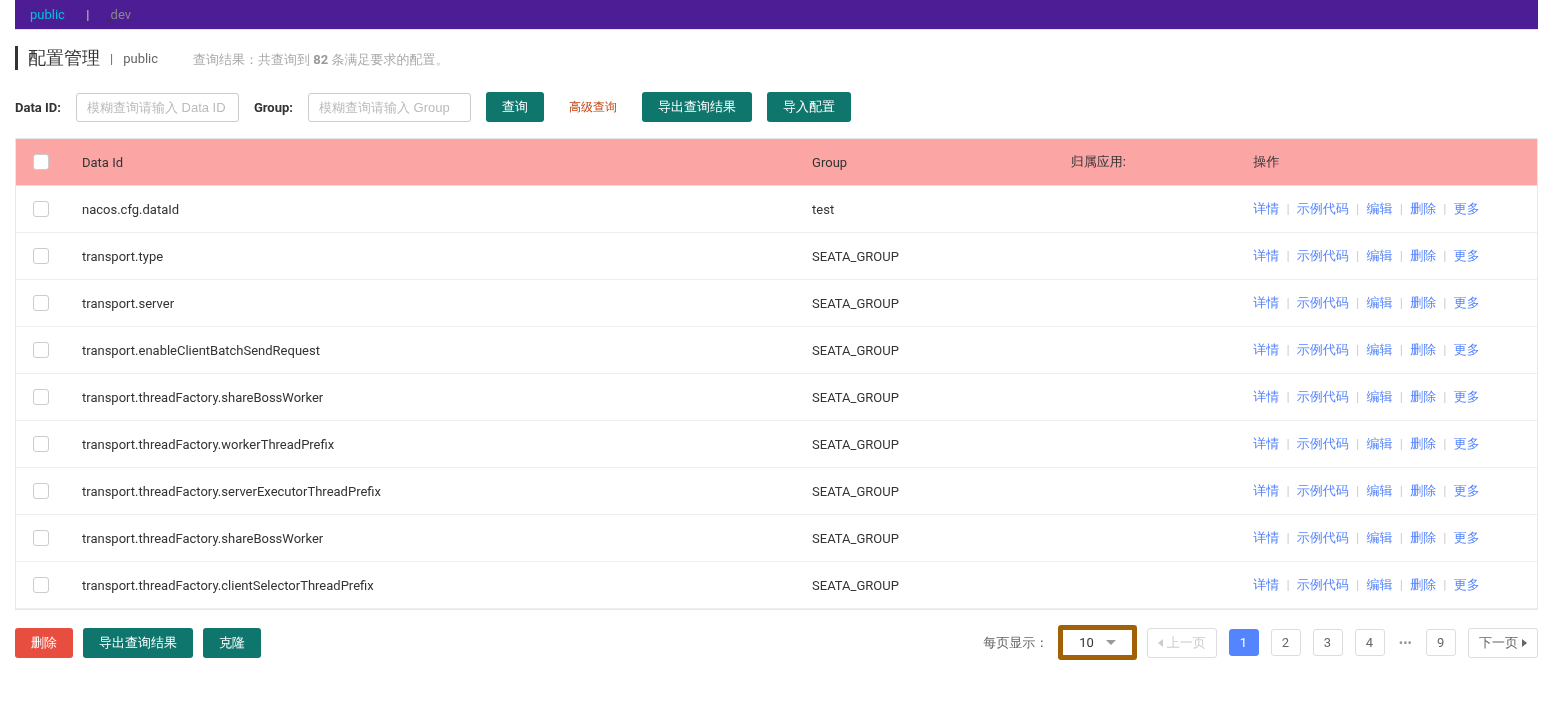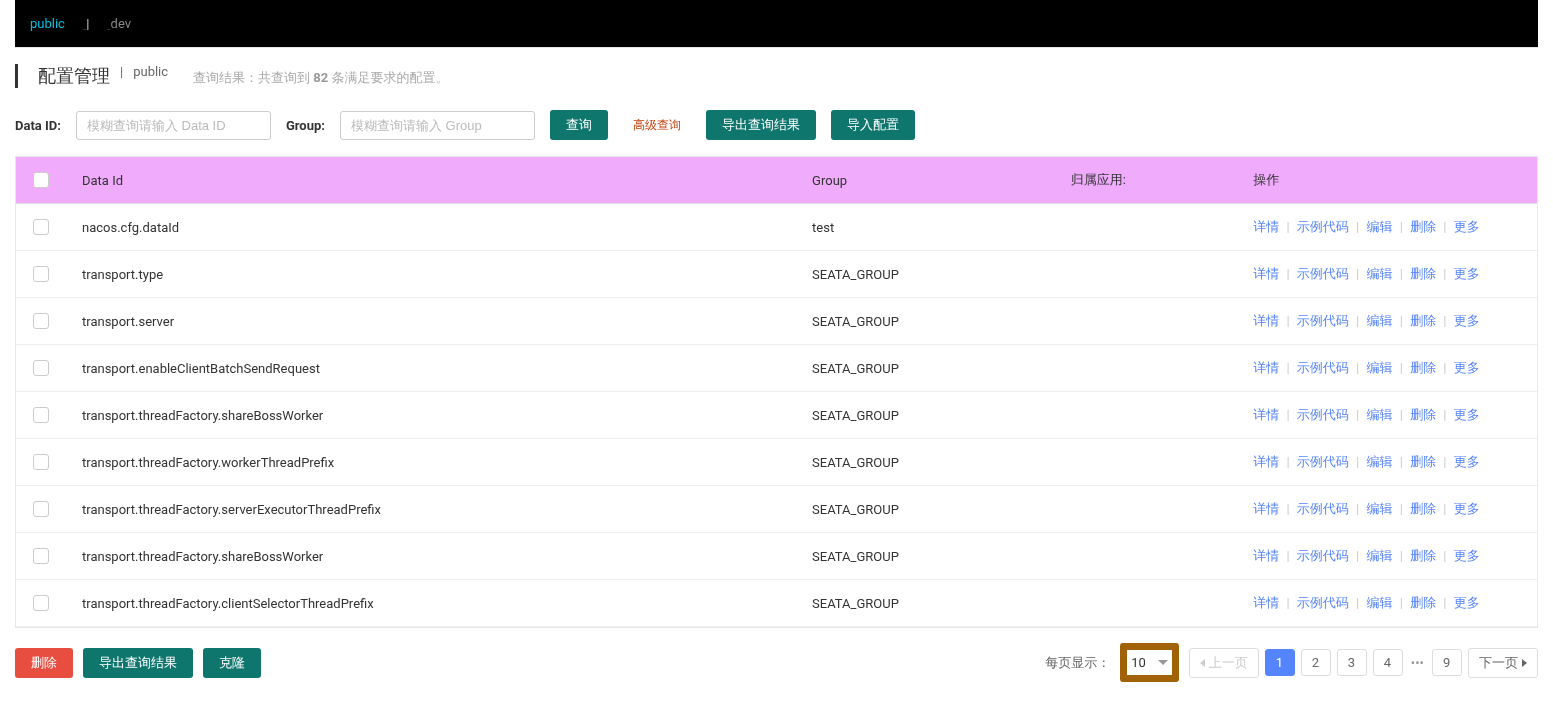--- a/index.html
+++ b/index.html
@@ -7,22 +7,22 @@
       margin: 0;
       padding: 0;
     }
     body {
       font-family: -apple-system, BlinkMacSystemFont, "Segoe UI", Roboto, "Helvetica Neue", Arial, "PingFang SC", "Microsoft YaHei", sans-serif;
       font-size: 13px;
       color: #333;
       background: #fff;
     }
     .tabs-bar {
-      padding: 16px 15px;
-      background: #000000;
+      padding: 7px 15px;
+      background: #4c1d95;
       border-bottom: 1px solid #e5e5e5;
       margin: 0 15px;
       text-decoration: underline;
     }
     .tabs-bar .tab {
       color: #888;
       margin-right: 18px;
       cursor: pointer;
       display: inline-block;
     }
@@ -34,37 +34,37 @@
       margin-right: 18px;
     }
     .header {
       padding: 16px 15px 10px 15px;
       display: flex;
       align-items: baseline;
       gap: 15px;
     }
     .header-title-wrap {
       border-left: 3px solid #333;
-      padding-left: 20px;
-      display: flex;
-      align-items: flex-start;
+      padding-left: 10px;
+      display: flex;
+      align-items: center;
       gap: 10px;
     }
     .header-title {
       font-size: 18px;
       font-weight: 500;
       color: #333;
     }
     .header-sub {
       color: #666;
     }
     .header-info {
       color: #aaa;
       font-size: 13px;
-      margin-left: 10px;
+      margin-left: 20px;
     }
     .header-info .count {
       font-weight: bold;
       color: #999;
     }
     .search-bar {
       padding: 12px 15px 16px 15px;
       display: flex;
       align-items: center;
       gap: 15px;
@@ -72,21 +72,21 @@
     .search-bar label {
       font-weight: bold;
       color: #333;
       font-size: 13px;
     }
     .search-bar input[type="text"] {
       border: 1px solid #ccc;
       border-radius: 3px;
       padding: 6px 10px;
       font-size: 13px;
-      width: 195px;
+      width: 163px;
       color: #333;
     }
     .search-bar input[type="text"]::placeholder {
       color: #bbb;
     }
     .btn {
       padding: 6px 16px;
       border: none;
       border-radius: 3px;
       font-size: 13px;
@@ -109,21 +109,21 @@
     .table-wrap {
       border: 1px solid #e8e8e8;
       margin: 0 15px;
       border-radius: 0;
     }
     table {
       width: 100%;
       border-collapse: collapse;
     }
     thead th {
-      background: #f0abfc;
+      background: #fca5a5;
       text-align: left;
       padding: 14px 16px;
       font-weight: normal;
       color: #333;
       font-size: 13px;
       border-bottom: 1px solid #e0e0e0;
     }
     tbody td {
       padding: 14px 16px;
       border-bottom: 1px solid #eee;
@@ -163,39 +163,39 @@
     .footer-right {
       display: flex;
       align-items: center;
       gap: 10px;
     }
     .page-label {
       color: #666;
       font-size: 13px;
     }
     .select-wrap {
-      border: 7px solid #a16207;
+      border: 5px solid #a16207;
       border-radius: 3px;
-      padding: 5px 4px;
+      padding: 5px 16px;
       display: inline-flex;
       align-items: center;
       gap: 12px;
       cursor: pointer;
       font-size: 13px;
     }
     .chevron-down {
       width: 0;
       height: 0;
       border-left: 5px solid transparent;
       border-right: 5px solid transparent;
       border-top: 5px solid #999;
     }
     .pagination {
       display: flex;
-      gap: 6px;
+      gap: 12px;
       align-items: center;
     }
     .page-btn {
       border: 1px solid #ddd;
       background: #fff;
       border-radius: 3px;
       padding: 5px 10px;
       font-size: 13px;
       cursor: pointer;
       color: #666;

